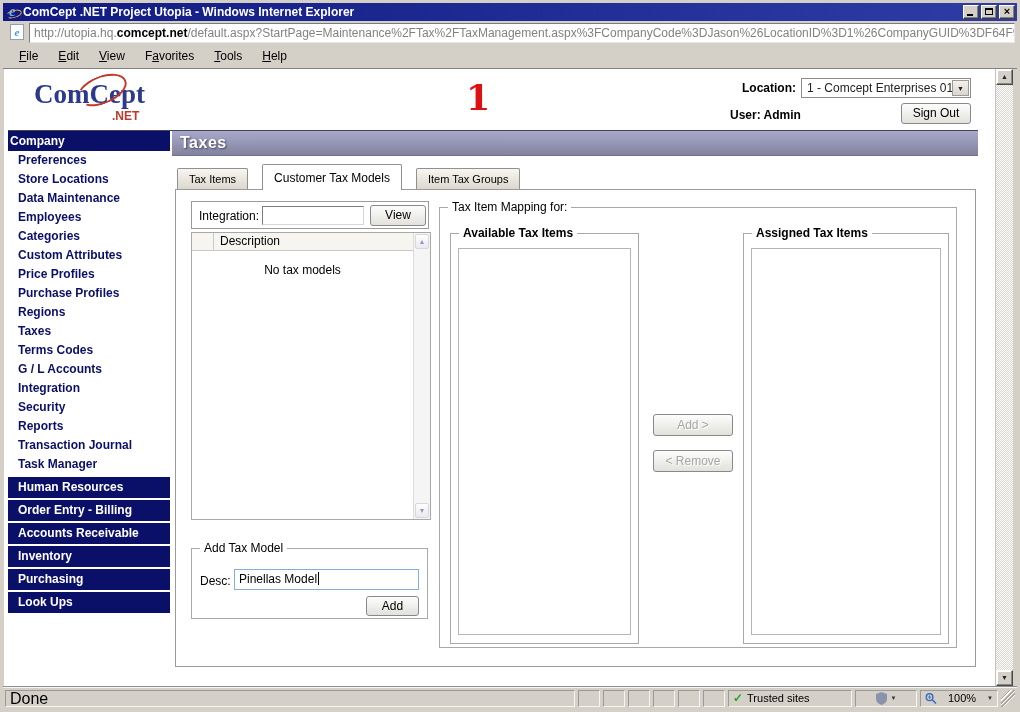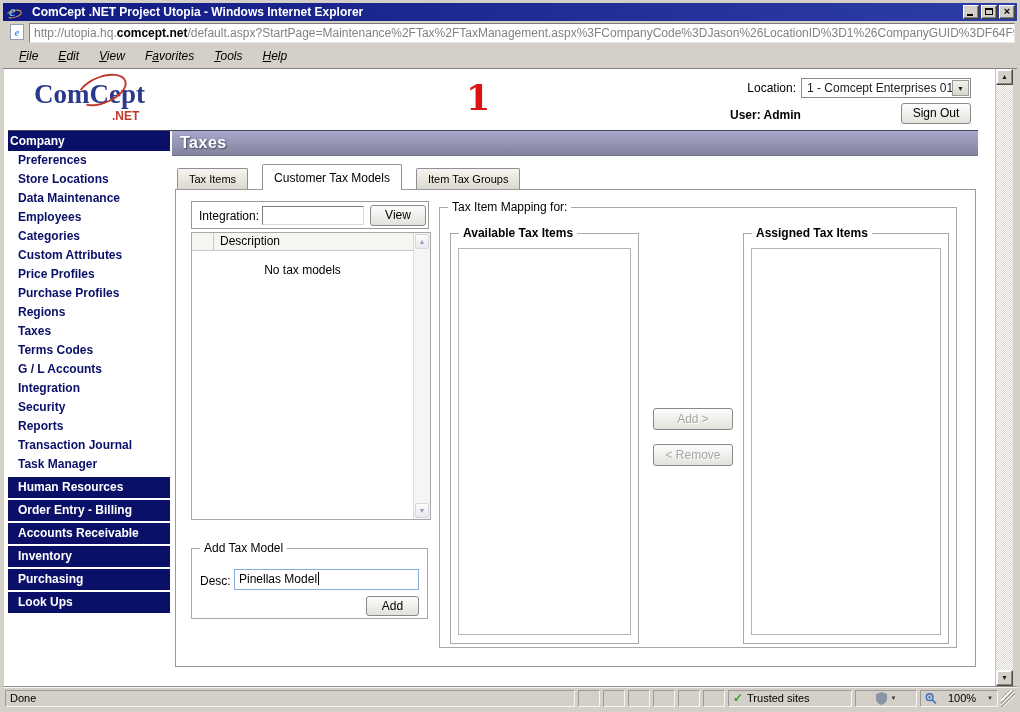--- a/index.html
+++ b/index.html
@@ -8,21 +8,21 @@
     position:relative; background:#d4d0c8; overflow:hidden;
     font-family:"Liberation Sans", sans-serif; color:#000;
   }
   
   .titlebar { position:absolute; left:3px; top:3px; right:3px; height:18px;
     background:linear-gradient(to right,#101a82,#2e3da6); display:flex; align-items:center; }
   .ie-icon { width:16px; height:15px; margin-left:3px; position:relative; flex:none; }
   .ie-icon .g { position:absolute; left:3px; top:-2px; font:bold italic 15px "Liberation Serif",serif; color:#6cb0ee; }
   .ie-icon::after { content:""; position:absolute; left:0; top:5px; width:14px; height:6px;
     border:1px solid #e8b03c; border-left-color:transparent; border-radius:50%; transform:rotate(-15deg); }
-  .title-text { color:#fff; font-weight:bold; font-size:12px; margin-left:10px; flex:1;
+  .title-text { color:#fff; font-weight:bold; font-size:12px; margin-left:1px; flex:1;
     white-space:nowrap; overflow:hidden; }
   .win-controls { display:flex; gap:2px; margin-right:2px; flex:none; }
   .wbtn { width:16px; height:14px; background:#d4d0c8; border:1px solid;
     border-color:#ffffff #404040 #404040 #ffffff; box-shadow:inset -1px -1px 0 #808080;
     position:relative; cursor:pointer; }
   .glyph-min { position:absolute; left:3px; bottom:2px; width:6px; height:2px; background:#000; }
   .glyph-max { position:absolute; left:3px; top:2px; width:8px; height:7px; border:1px solid #000; border-top-width:2px; }
   .glyph-close { display:block; text-align:center; font-size:11px; font-weight:bold; line-height:11px; color:#000; }
   
   .addressrow { position:absolute; left:3px; top:22px; right:3px; height:22px; background:#d4d0c8; }
@@ -30,34 +30,34 @@
     border:1px solid #8fa0b4; }
   .page-icon span { display:block; text-align:center; font:bold italic 11px "Liberation Serif",serif;
     color:#4a90e2; line-height:14px; }
   .address-input { position:absolute; left:26px; top:1px; right:2px; height:20px; background:#fff;
     border:1px solid; border-color:#7b7b7b #e8e8e8 #e8e8e8 #7b7b7b; font-size:12px; line-height:18px;
     padding-left:4px; white-space:nowrap; overflow:hidden; }
   .url-gray { color:#828282; } .url-domain { color:#000; font-weight:bold; }
   
   .menurow { position:absolute; left:3px; top:44px; right:3px; height:25px; background:#d4d0c8;
     border-bottom:1px solid #828282; display:flex; align-items:center; padding-left:6px; }
-  .menu-item { font-size:12px; padding:3px 10px; cursor:pointer;font-style:italic; }
+  .menu-item { font-size:12px; padding:3px 10px; cursor:pointer; }
   .mi-key { text-decoration:underline; }
   
   #viewport { position:absolute; left:4px; top:69px; width:991px; height:617px; background:#fff; overflow:hidden; }
   
   .logo { position:absolute; left:24px; top:6px; width:150px; height:50px; }
   .logo-main { position:absolute; left:6px; top:4px; font-family:"Liberation Serif",serif;
     font-weight:bold; font-size:27px; color:#2c3a8c; }
   .logo-swoosh { position:absolute; left:48px; top:1px; width:52px; height:28px; border:2px solid #c0392b;
     border-left-color:transparent; border-radius:50%; transform:rotate(-22deg); }
   .logo-net { position:absolute; left:84px; top:34px; font-size:12px; font-weight:bold; color:#c0392b; }
   .annot { position:absolute; left:462px; top:8px; font-family:"DejaVu Serif",serif; font-weight:bold;
     font-size:35px; color:#dd1111; }
-  .loc-label { position:absolute; left:712px; top:12px; width:80px; text-align:right; font-weight:normal; font-size:12px; }
+  .loc-label { position:absolute; left:712px; top:12px; width:80px; text-align:right; font-weight:bold; font-size:12px; }
   .loc-select { position:absolute; left:797px; top:9px; width:170px; height:20px; border:1px solid #8c8c8c; background:#fff; cursor:pointer; }
   .loc-value { position:absolute; left:5px; top:2px; font-size:12px; color:#222; white-space:nowrap; }
   .loc-btn { position:absolute; right:1px; top:1px; bottom:1px; width:17px; text-align:center;
     background:linear-gradient(#f2f1ec,#d8d5cc); border:1px solid #9a9a9a; }
   .loc-btn .dd { font-size:7px; line-height:15px; color:#222; display:block; }
   .user-line { position:absolute; left:726px; top:39px; font-weight:bold; font-size:12px; }
   .btn { background:linear-gradient(#fdfdfd,#e2e1da); border:1px solid #898989; border-radius:3px;
     text-align:center; font-size:12px; color:#000; cursor:pointer; }
   .signout { position:absolute; left:897px; top:34px; width:70px; height:21px; line-height:19px; }
   .toprule { position:absolute; left:4px; top:61px; width:970px; height:1px; background:#44445a; }
@@ -104,37 +104,37 @@
   .add-model { left:15px; top:358px; width:237px; height:71px; }
   .desc-lbl { position:absolute; left:8px; top:25px; font-size:12px; }
   .desc-input { position:absolute; left:42px; top:20px; width:185px; height:21px; border:1px solid #86aedb;
     background:#fff; font-size:12px; line-height:19px; padding-left:4px; white-space:nowrap; overflow:hidden; }
   .caret { display:inline-block; width:1px; height:13px; background:#000; vertical-align:-2px; margin-left:1px; }
   .add-btn { position:absolute; left:174px; top:47px; width:53px; height:20px; line-height:18px; }
   .mapping { left:263px; top:17px; width:518px; height:441px; }
   .avail { left:10px; top:25px; width:189px; height:411px; }
   .assigned { left:303px; top:25px; width:206px; height:411px; }
   .listbox { position:absolute; left:7px; top:14px; right:7px; bottom:8px; border:1px solid #b5b5b5; background:#fff; }
-  .mv { position:absolute; left:213px; width:80px; height:22px; line-height:20px; color:#a6a6a6; text-shadow:1px 1px 0 #fff; }
+  .mv { position:absolute; left:213px; width:80px; height:22px; line-height:20px; color:#a6a6a6; text-shadow:1px 1px 0 #fff;margin-top:6px; }
   .mv.add { top:200px; } .mv.rem { top:236px; }
   
   .v-scrollbar { position:absolute; left:995px; top:69px; width:18px; height:617px;
     background:repeating-conic-gradient(#ffffff 0% 25%, #dad6cf 0% 50%); background-size:2px 2px;
     border-left:1px solid #c6c2ba; }
   .vs-btn { position:absolute; left:0; right:0; height:16px; background:#d4d0c8; border:1px solid;
     border-color:#fcfbf8 #4a4a4a #4a4a4a #fcfbf8; box-shadow:inset -1px -1px 0 #8c8880, inset 1px 1px 0 #fff;
     text-align:center; cursor:pointer; }
   .vs-up { top:0; } .vs-down { bottom:0; }
   .vs-arrow { display:block; font-size:7px; line-height:14px; color:#222; }
   
   .statusbar { position:absolute; left:3px; top:687px; width:1014px; height:22px; background:#d4d0c8;
     border-top:1px solid #f6f5f2; box-shadow:0 -1px 0 #8e8e8e; display:flex; gap:3px; padding:2px 2px 0 2px; }
   .sb-panel { border:1px solid; border-color:#9a9a9a #f6f5f2 #f6f5f2 #9a9a9a; height:17px; font-size:11px;
     line-height:15px; padding:0 4px; background:#d4d0c8; overflow:hidden; white-space:nowrap; }
-  .sb-done { flex:1; font-size:11px; }
+  .sb-done { flex:1; font-size:16px; }
   .sb-small { width:22px; padding:0; flex:none; }
   .sb-zone { width:124px; flex:none; display:flex; align-items:center; gap:4px; }
   .zone-check { color:#27a427; font-weight:bold; font-size:12px; }
   .sb-shield { width:62px; flex:none; display:flex; align-items:center; justify-content:center; gap:4px; }
   .sb-zoom { width:78px; flex:none; display:flex; align-items:center; justify-content:center; gap:11px; }
   .dd-sm { font-size:6px; color:#333; }
   .sb-grip { width:14px; height:17px; flex:none;
     background:linear-gradient(135deg, transparent 0 6px, #a8a49c 6px 7px, #fff 7px 8px, transparent 8px 9px,
       #a8a49c 9px 10px, #fff 10px 11px, transparent 11px 12px, #a8a49c 12px 13px, #fff 13px 14px, transparent 14px); }
 </style>

